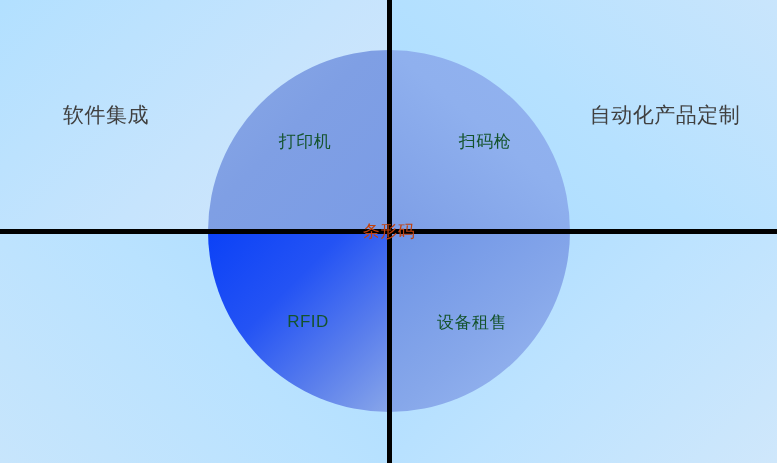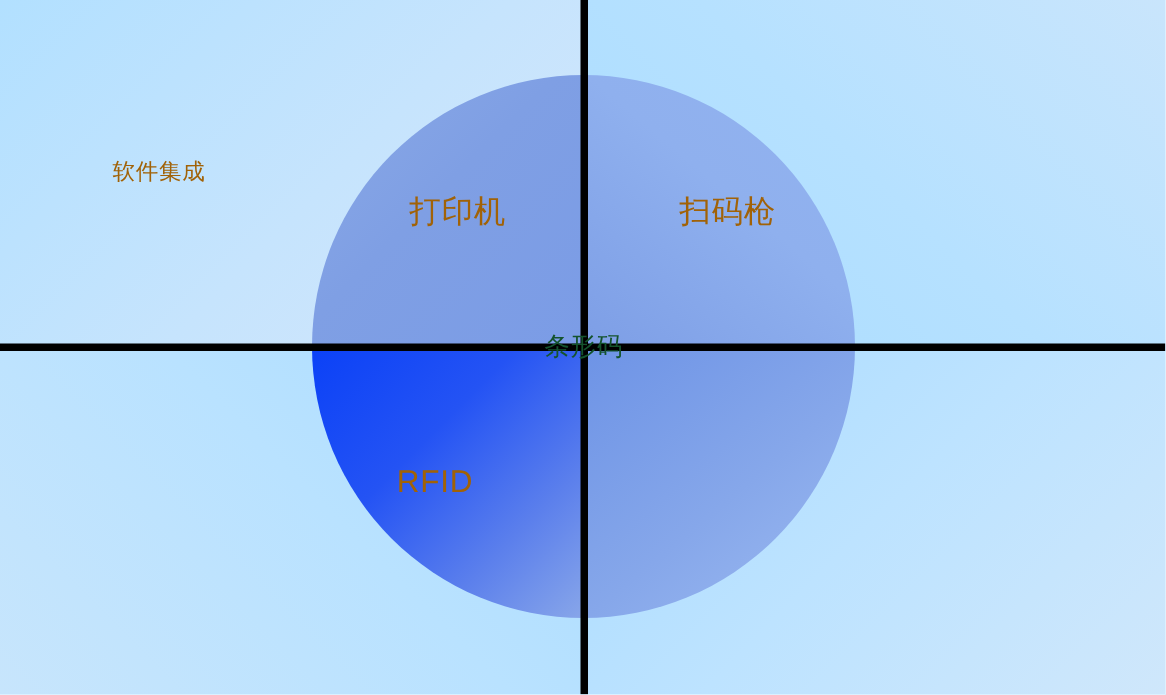--- a/index.html
+++ b/index.html
@@ -56,29 +56,29 @@
   .axis-h { left: 0;     top: 229px; width: 777px; height: 5px; }
 
   
   .label {
     position: absolute;
     white-space: nowrap;
     transform: translate(-50%, -50%);
     letter-spacing: 0.5px;
   }
   .label-outer {
-    color: #a16207;
-    font-size: 15px;
+    color: #404040;
+    font-size: 21px;
   }
   .label-inner {
-    color: #a16207;
-    font-size: 21px;
+    color: #14532d;
+    font-size: 17px;
   }
   .label-center {
-    color: #14532d;
+    color: #c2410c;
     font-size: 17px;
   }
 </style>
 </head>
 <body>
 
 <div id="stage">
 
   <div class="bg-quad bg-q-tl"></div>
   <div class="bg-quad bg-q-tr"></div>
@@ -94,17 +94,19 @@
 
   <div class="inner-circle" id="inner-circle" style="left: 319px; top: 161px; width: 140px; height: 140px;"></div>
 
   <div class="axis axis-v"></div>
   <div class="axis axis-h"></div>
 
   <div class="label label-center" id="lbl-center" style="left: 389px; top: 231px;">条形码</div>
 
   <div class="label label-inner" id="lbl-seg-0" style="left: 305px; top: 141px;">打印机</div>
   <div class="label label-inner" id="lbl-seg-1" style="left: 485px; top: 141px; font-family: Liberation Serif, serif;">扫码枪</div>
-  <div class="label label-inner" id="lbl-seg-2" style="left: 290px; top: 322px;">RFID</div>
+  <div class="label label-inner" id="lbl-seg-2" style="left: 308px; top: 322px;">RFID</div>
+  <div class="label label-inner" id="lbl-seg-3" style="left: 472px; top: 322px;">设备租售</div>
 
   <div class="label label-outer" id="lbl-quad-0" style="left: 106px; top: 115px;">软件集成</div>
+  <div class="label label-outer" id="lbl-quad-1" style="left: 665px; top: 115px;">自动化产品定制</div>
 
 </div>
 
 </body></html>

